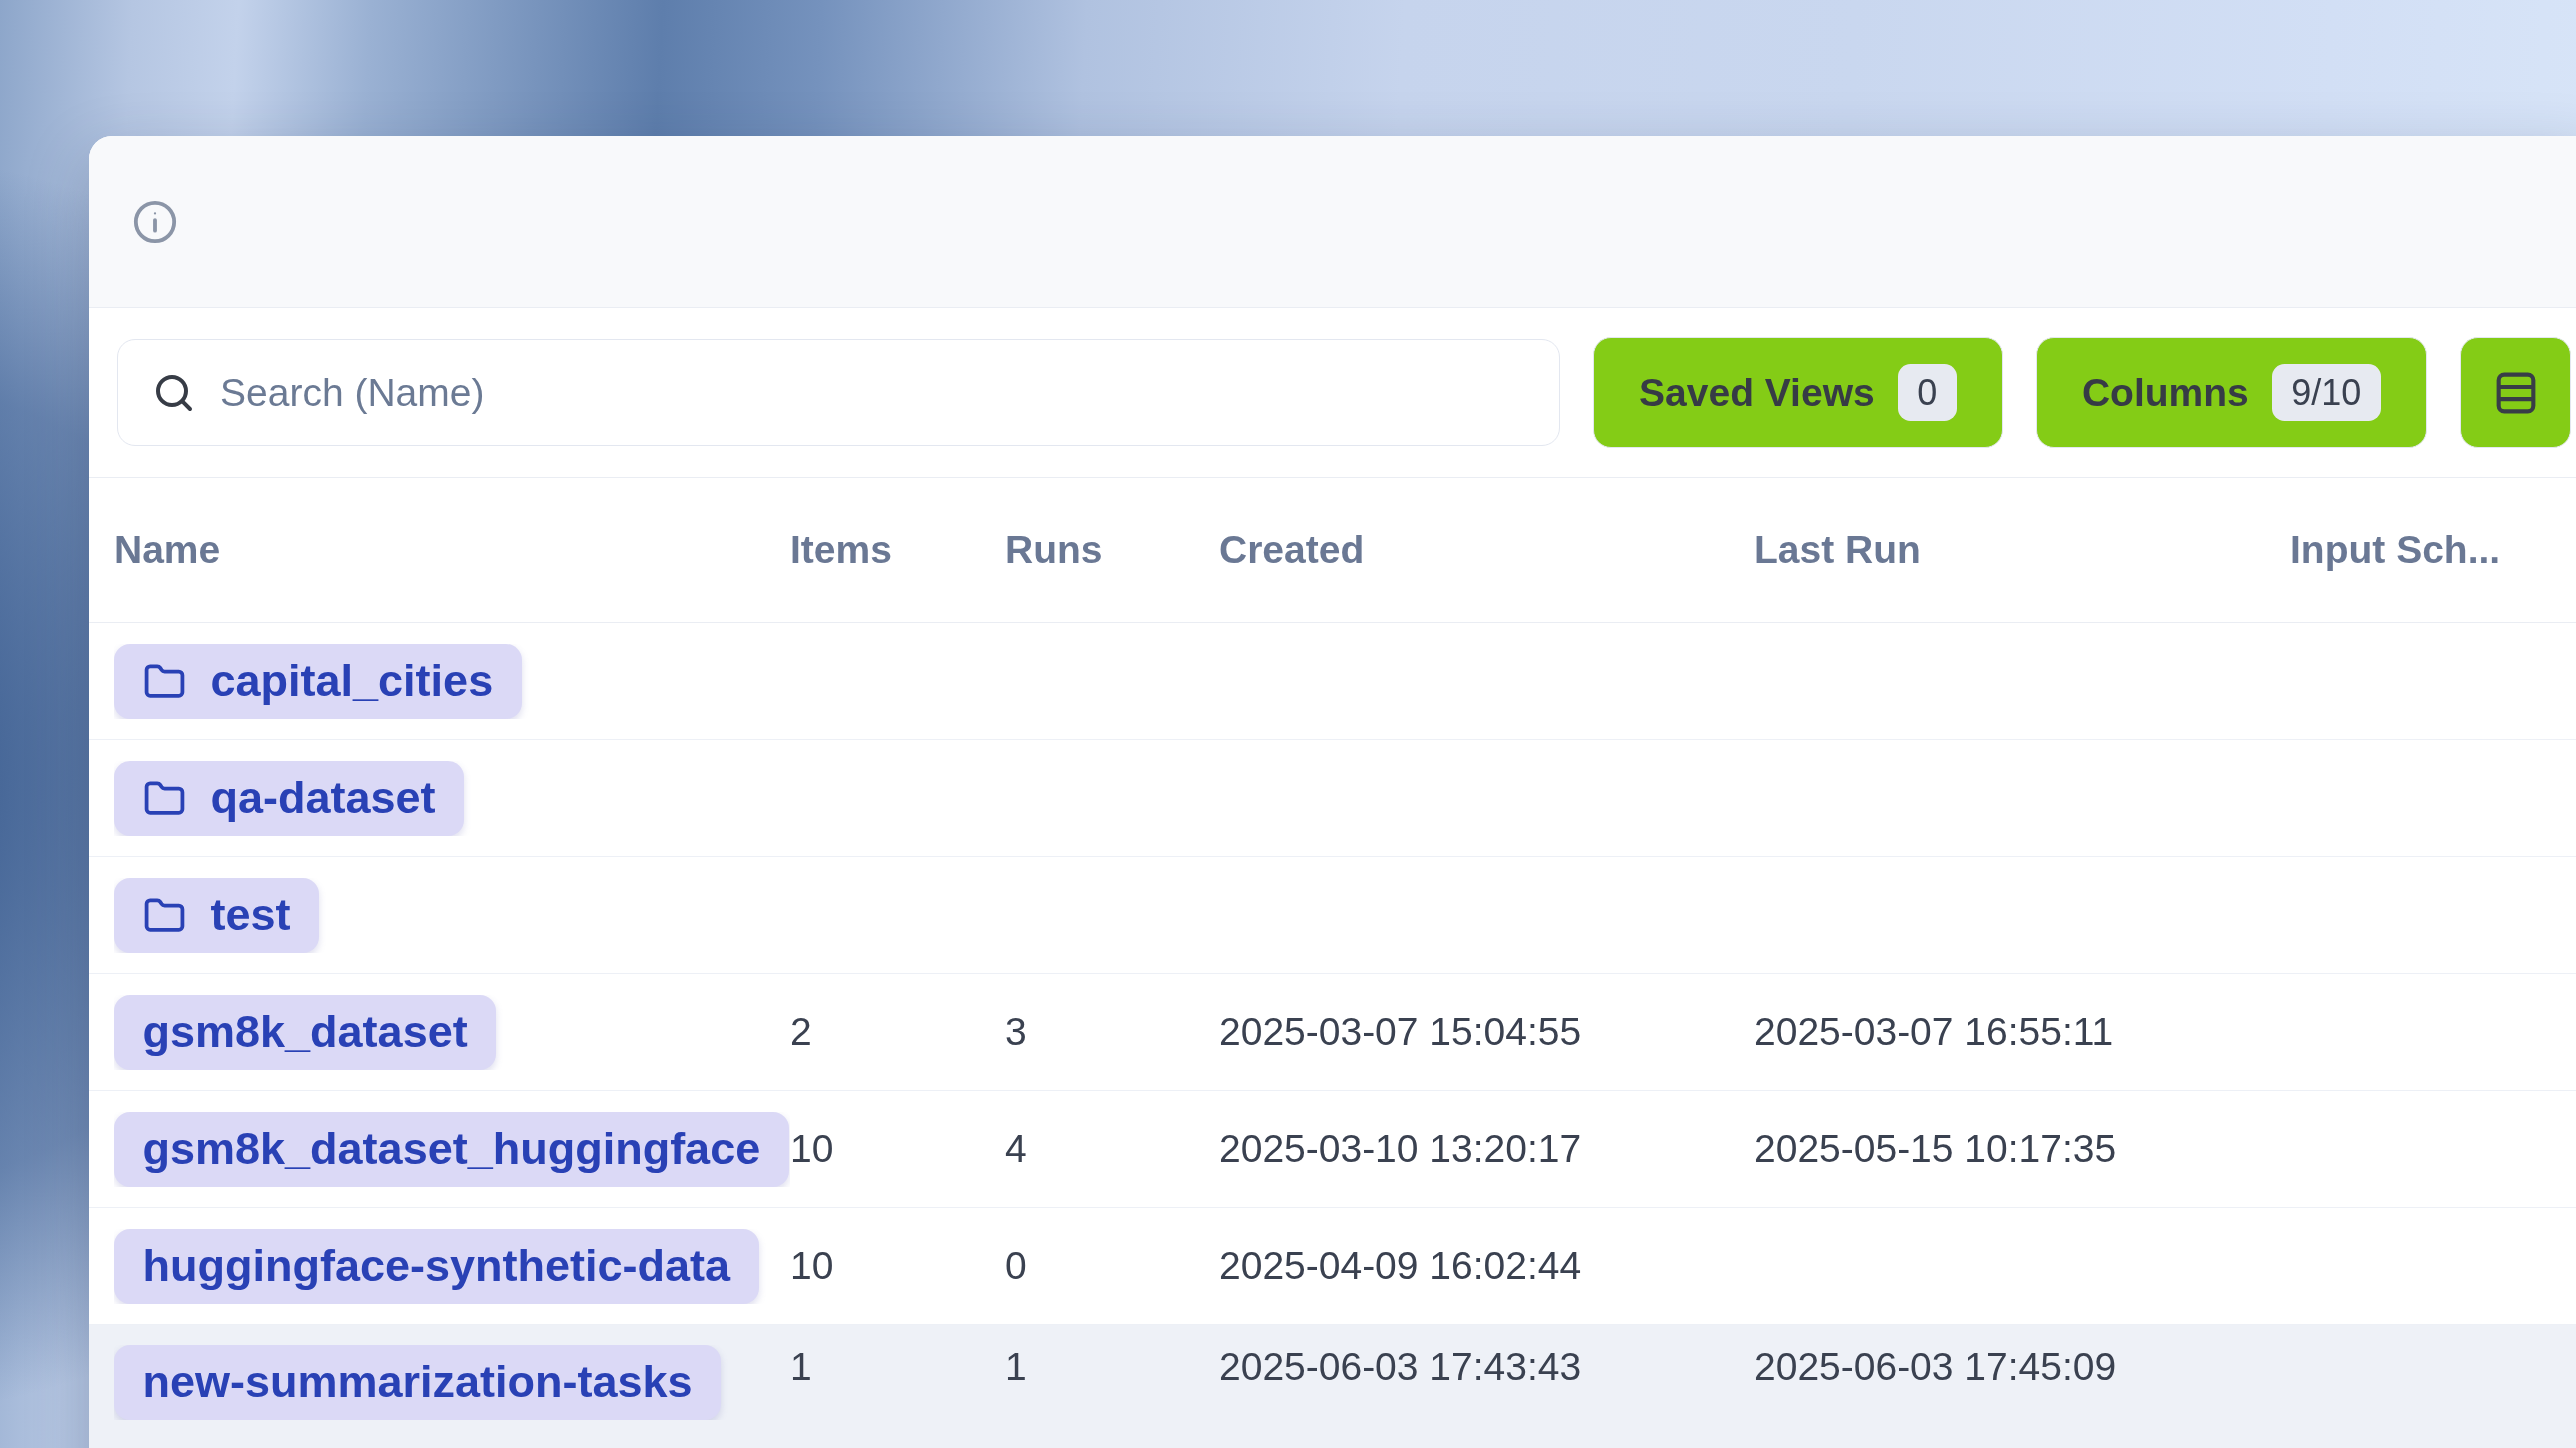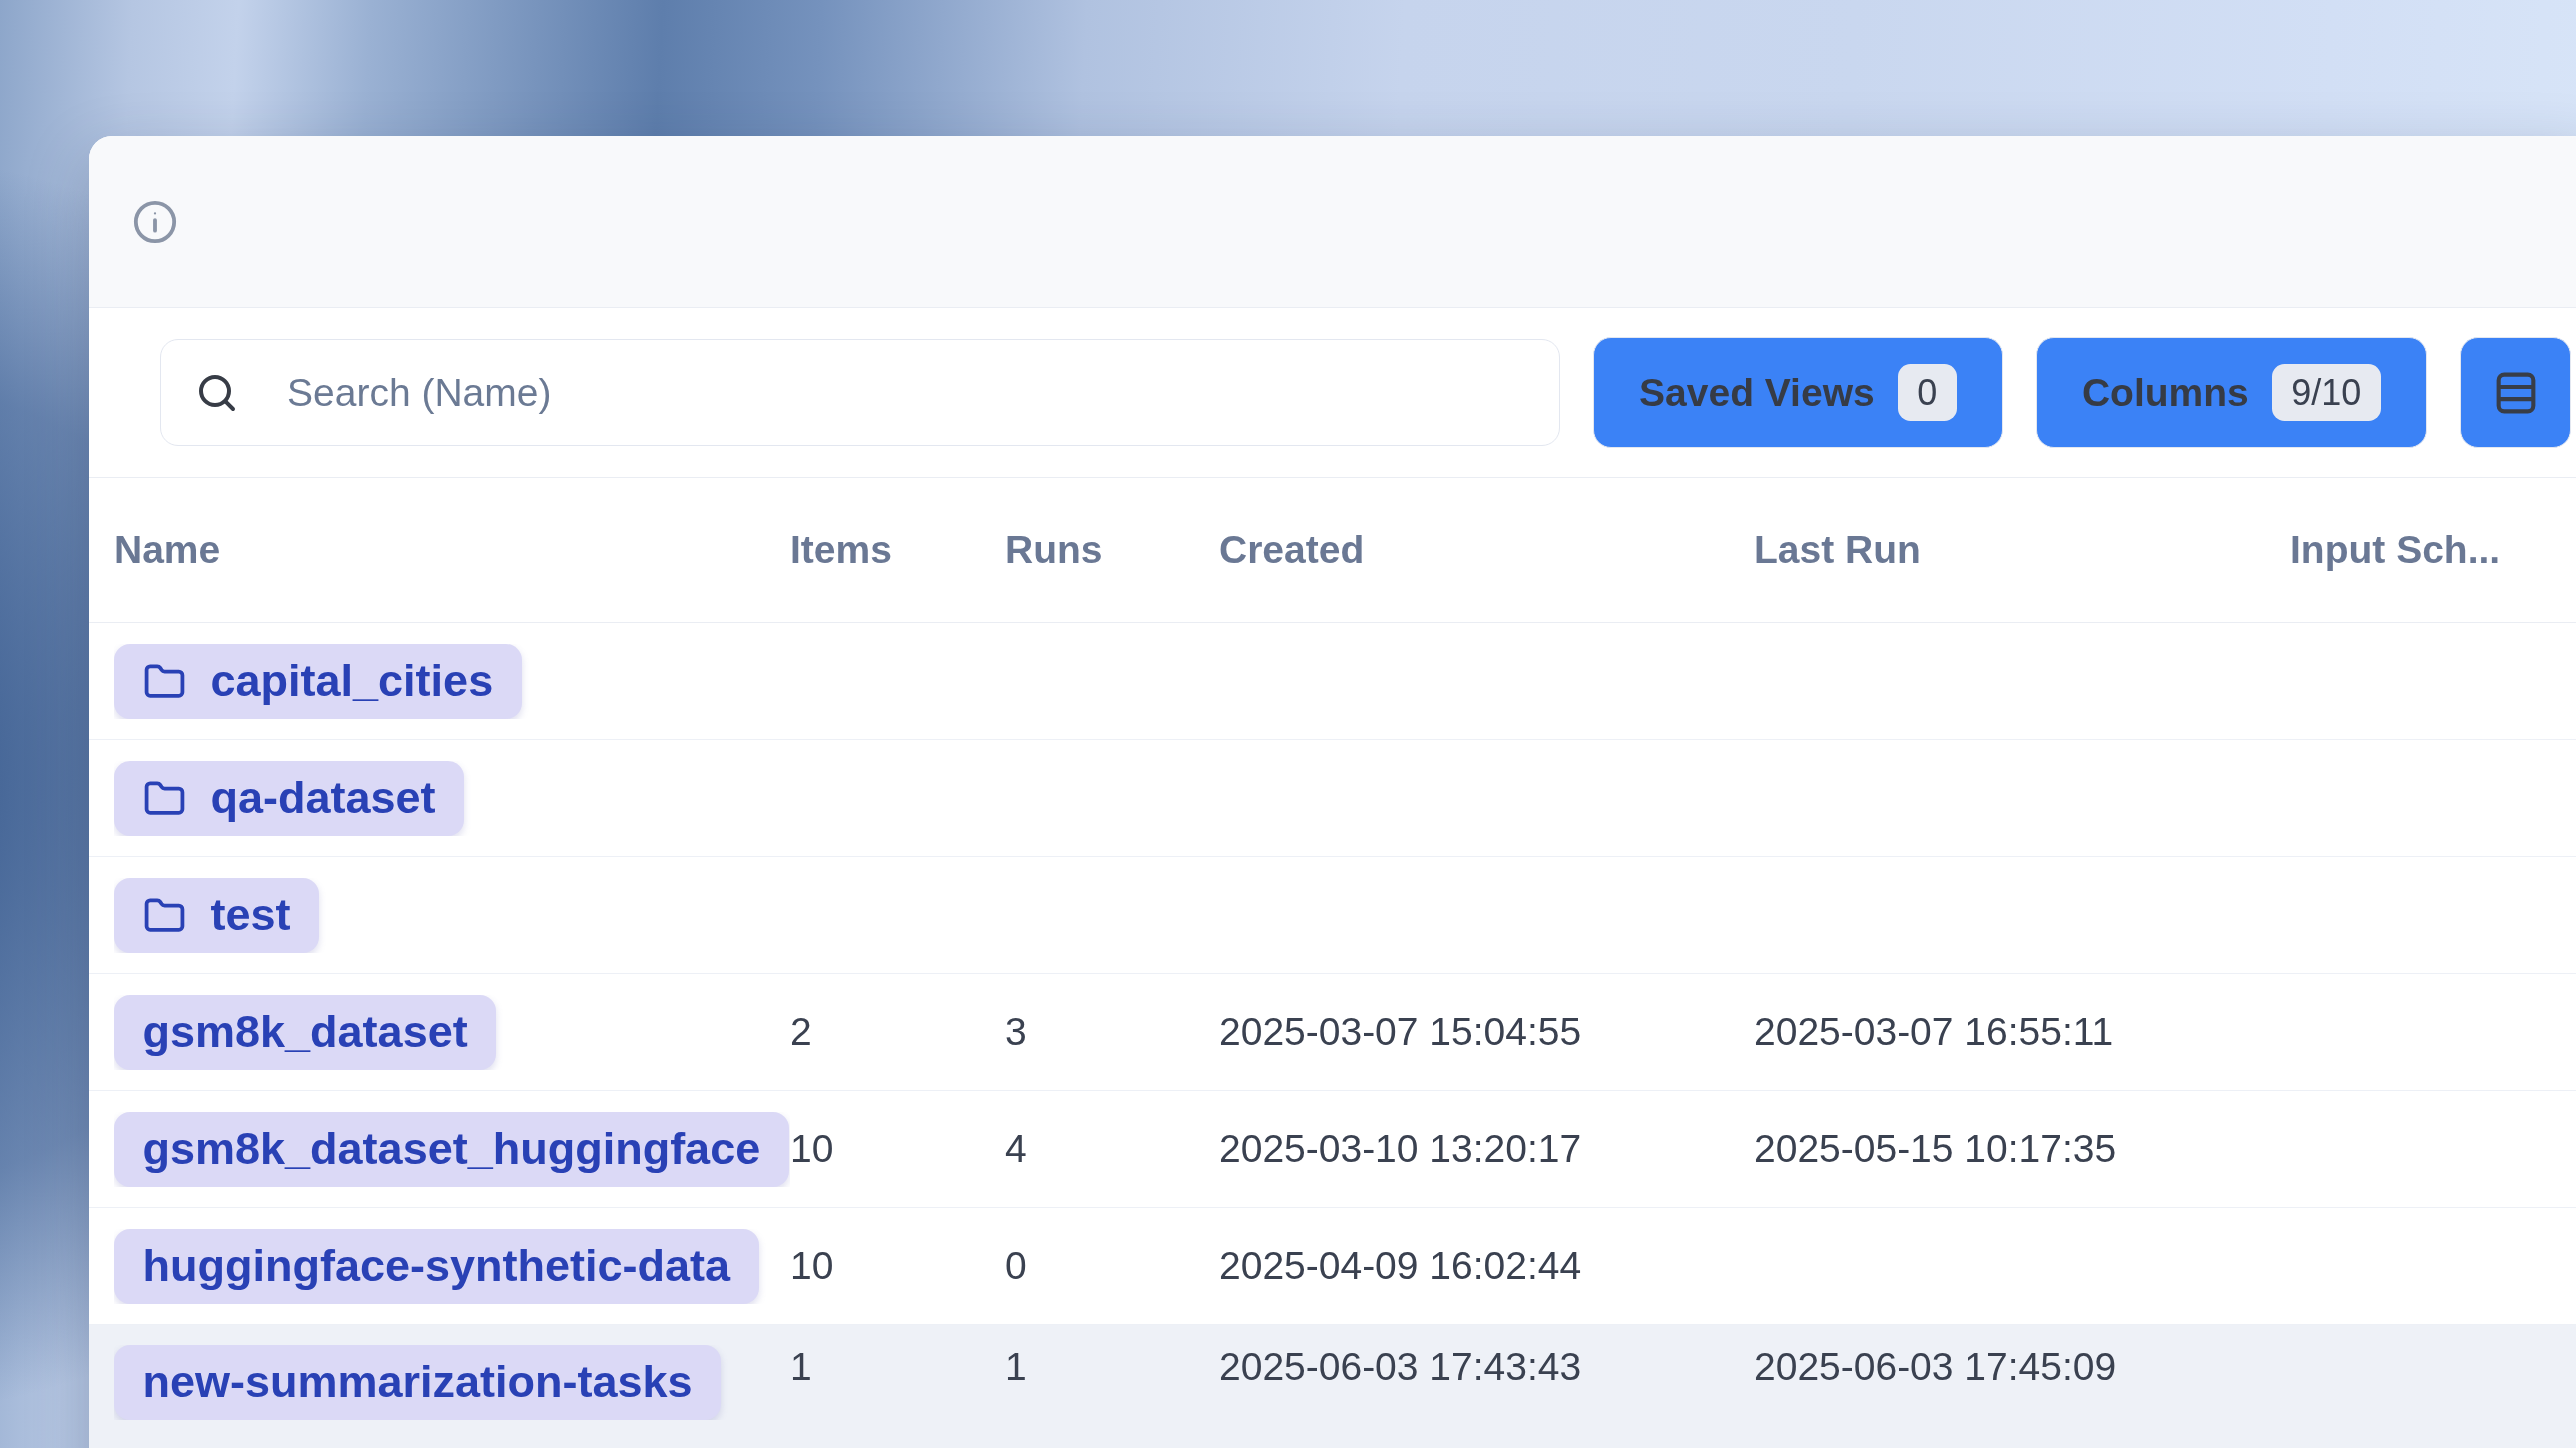--- a/index.html
+++ b/index.html
@@ -22,29 +22,29 @@
     display:flex;align-items:center;padding:0 43px;gap:32px;
   }
   .title{font-size:62px;font-weight:700;color:#3a3f4a;letter-spacing:-1.3px;}
   .info-icon{flex:none;display:flex;align-items:center;}
   .toolbar{
     flex:none;height:169px;background:#ffffff;border-bottom:1.8px solid #eaedf3;
     display:flex;align-items:center;padding:0 32px 0 28px;gap:33px;
   }
   .search{
     flex:1;height:107px;border:1.8px solid #e3e7f0;border-radius:18px;background:#fff;
-    display:flex;align-items:center;padding:0 32px;gap:44px;box-sizing:border-box;margin-left:43px;
+    display:flex;align-items:center;padding:0 32px;gap:20px;box-sizing:border-box;
   }
   .search input{
     flex:1;border:none;outline:none;background:transparent;
     font-family:inherit;font-size:39px;color:#3a4150;
   }
   .search input::placeholder{color:#6b7a94;opacity:1;}
   .btn{
-    flex:none;height:111px;border:1.8px solid #e3e7f0;border-radius:18px;background:#3b82f6;
+    flex:none;height:111px;border:1.8px solid #e3e7f0;border-radius:18px;background:#84cc16;
     display:flex;align-items:center;justify-content:center;gap:23px;padding:0 45px;
     font-family:inherit;font-size:39px;font-weight:600;color:#363b45;cursor:pointer;box-sizing:border-box;
   }
   .badge{
     background:#e7eaf1;border-radius:12.5px;padding:9px 19.6px;
     font-size:36px;font-weight:500;color:#3a4150;line-height:1.1;
   }
   .icon-btn{width:111px;padding:0;}
   .table-head{
     flex:none;height:144px;border-bottom:1.8px solid #eaedf3;

